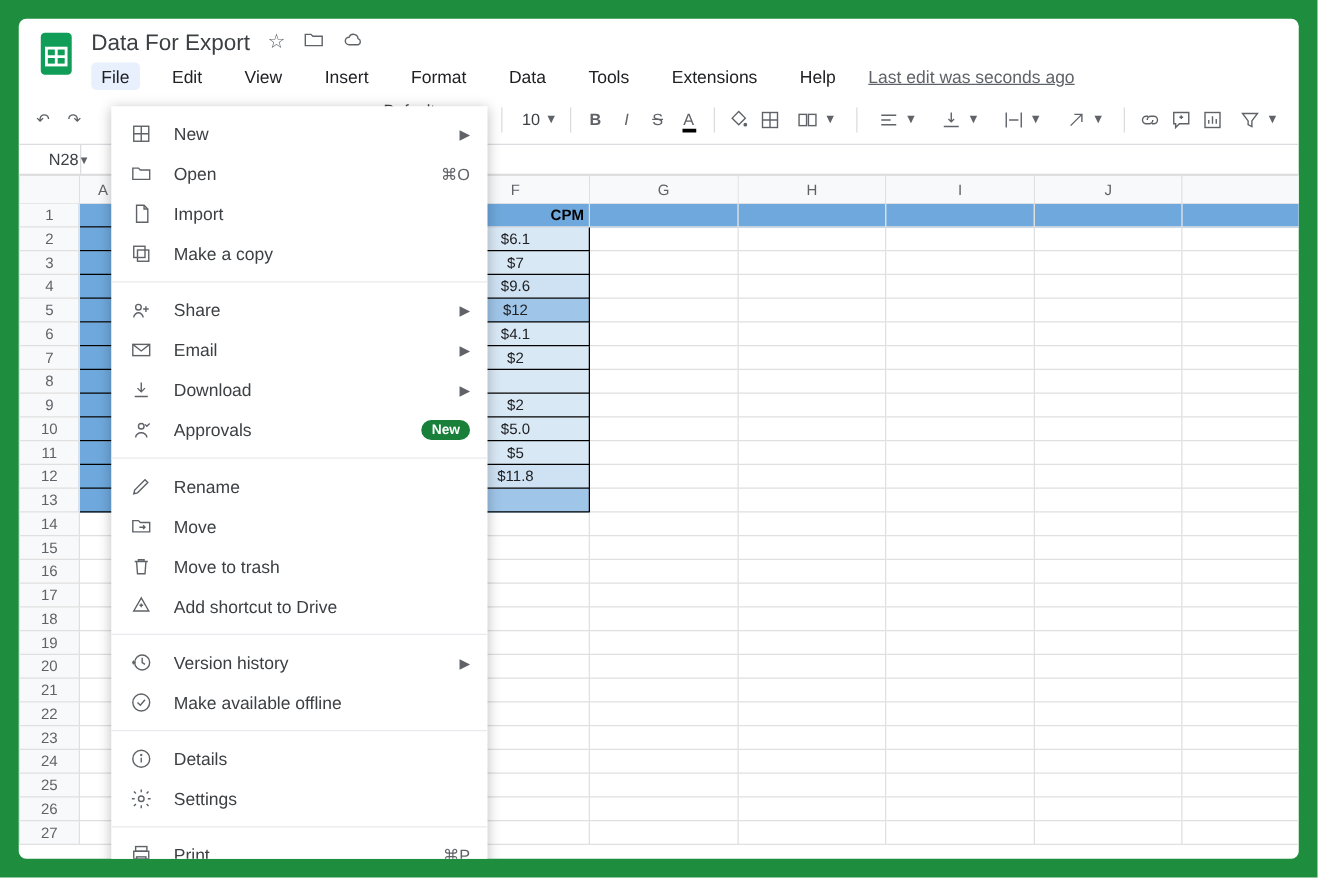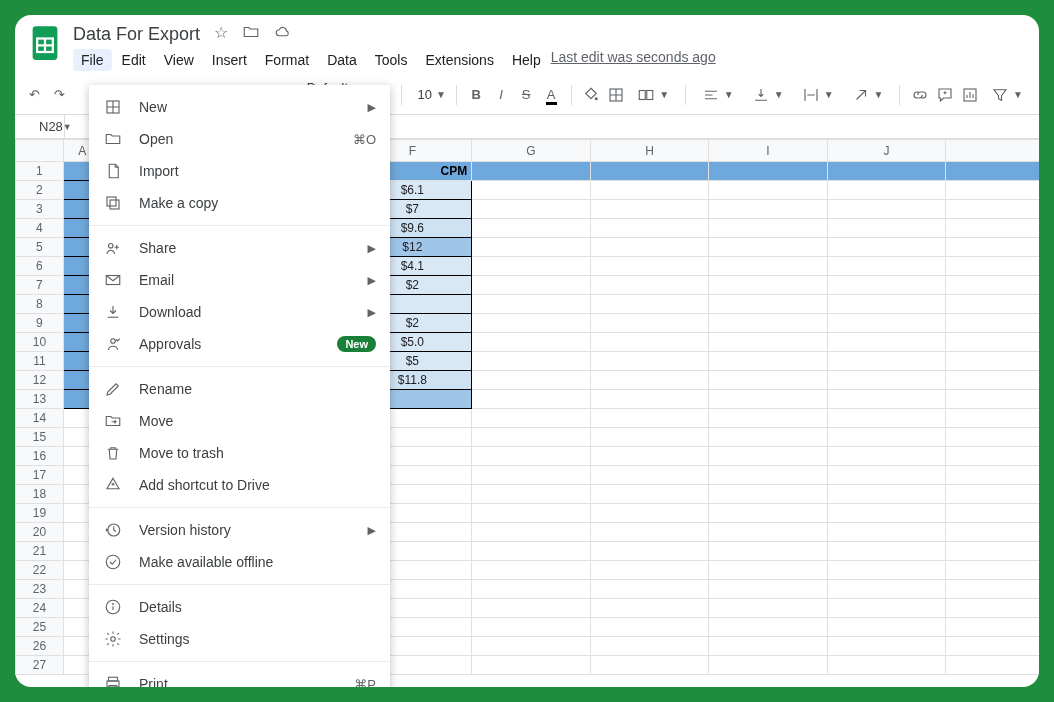--- a/index.html
+++ b/index.html
@@ -1,27 +1,27 @@
 <!DOCTYPE html>
 <html><head>
 <meta charset="utf-8">
 <style>
   * { box-sizing: border-box; margin: 0; padding: 0; }
   body { font-family: Arial, "Helvetica Neue", sans-serif; font-size: 13px; color: #202124; background: #1e8e3e; width: 1054px; height: 702px; overflow: hidden; }
-  .frame { position: absolute; top: 15px; left: 15px; right: 15px; bottom: 15px; background: #fff; border-radius: 16px; overflow: hidden; }
+  .frame { position: absolute; top: 15px; left: 15px; right: 15px; bottom: 15px; background: #fff; border-radius: 6px; overflow: hidden; }
   
   .titlebar { display: flex; align-items: flex-start; padding: 8px 10px 0 10px; }
   .logo { width: 40px; height: 40px; display:flex; align-items:center; justify-content:center; margin-right: 8px; }
   .logo svg { width: 28px; height: 36px; }
   .title-stack { display:flex; flex-direction:column; flex:1; }
   .title-row { display:flex; align-items:center; gap:14px; }
   .doc-title { font-size: 18px; color:#3c4043; }
   .title-icons { display:flex; gap:14px; color:#5f6368; font-size:16px; }
   
-  .menubar { display:flex; gap:2px; padding: 4px 0 4px 0; font-size: 14px; color:#202124; align-items:flex-start; }
+  .menubar { display:flex; gap:18px; padding: 4px 0 4px 0; font-size: 14px; color:#202124; align-items:center; }
   .menu-item { padding: 3px 8px; border-radius: 4px; cursor:pointer; }
   .menu-item.active { background:#e8f0fe; }
   .last-edit { color:#5f6368; text-decoration: underline; font-size:14px; }
   
   .toolbar { display:flex; align-items:center; gap:6px; padding: 4px 10px; border-bottom:1px solid #dadce0; height:40px; color:#5f6368; }
   .toolbar .sep { width:1px; height:20px; background:#dadce0; margin: 0 4px; }
   .tb-btn { width:24px; height:24px; display:flex; align-items:center; justify-content:center; border-radius:4px; cursor:pointer; }
   .tb-sel { display:flex; align-items:center; gap:4px; padding: 2px 6px; border-radius:4px; cursor:pointer; font-size:13px; color:#3c4043; }
   .tb-sel .caret { font-size:10px; color:#5f6368; }
   .font-box { min-width: 90px; }

